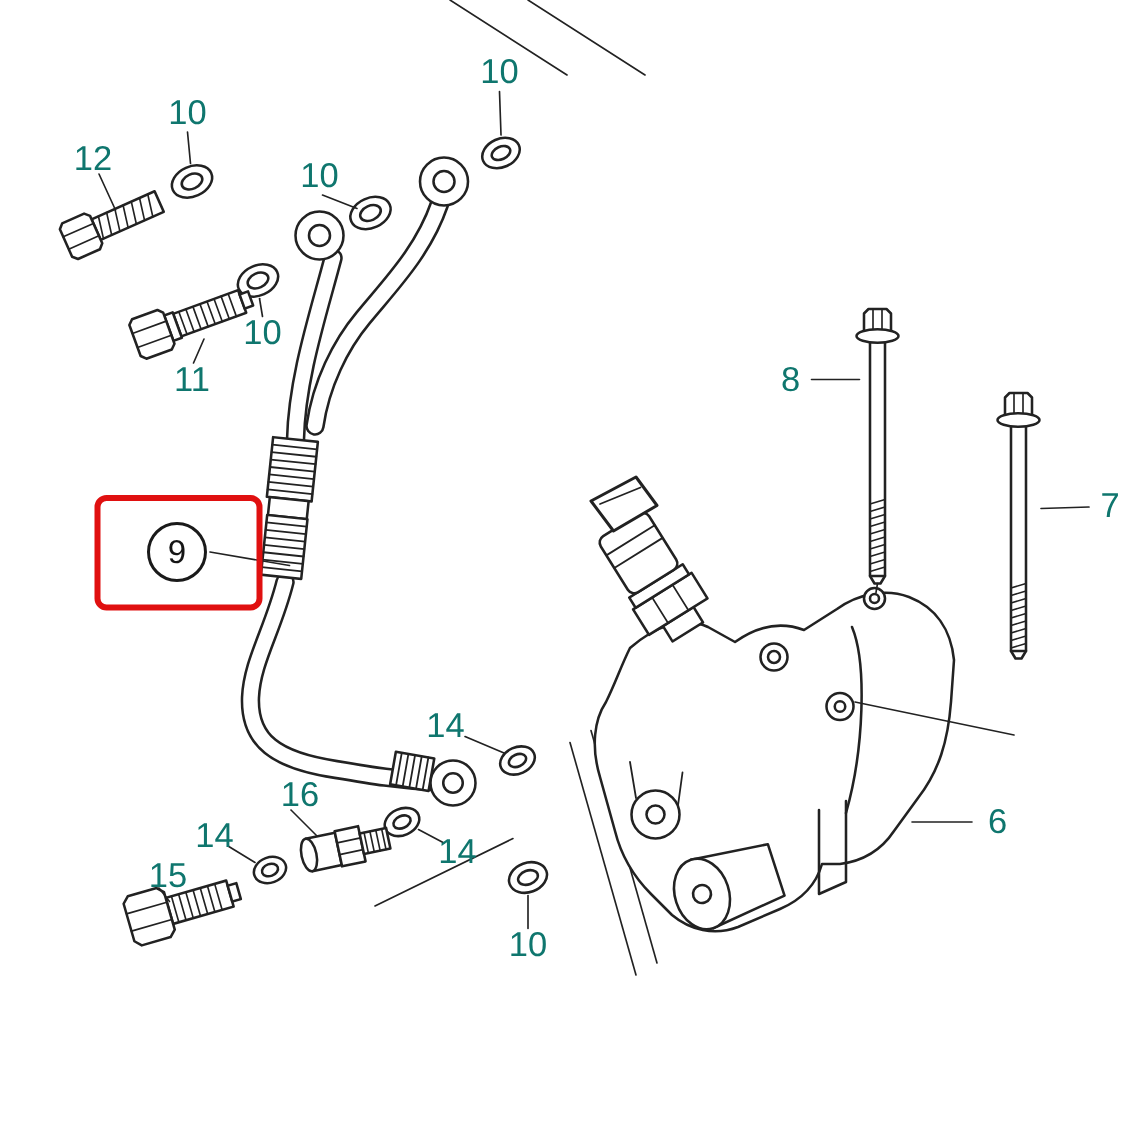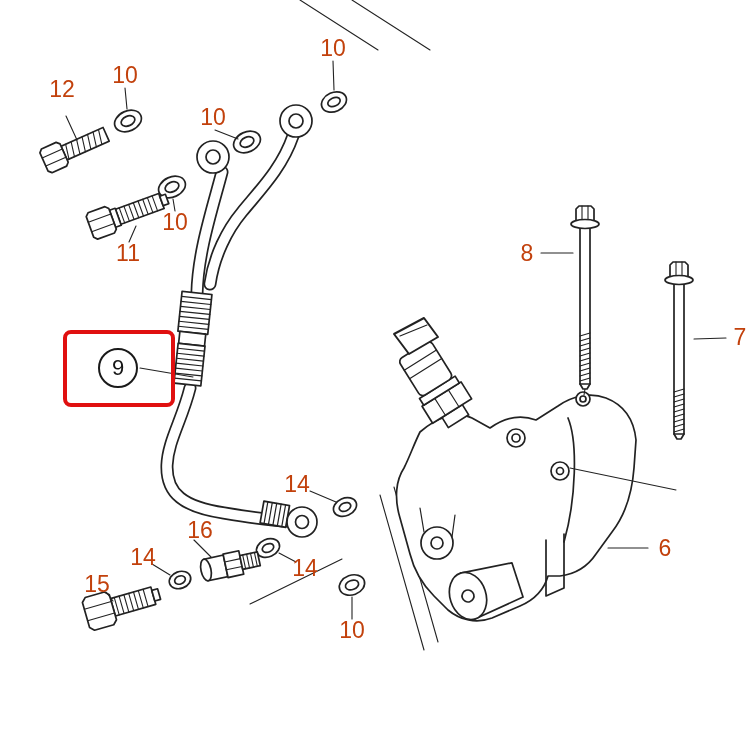--- a/index.html
+++ b/index.html
@@ -3,21 +3,21 @@
 <meta charset="utf-8">
 <style>
   html,body{margin:0;padding:0;background:#ffffff;}
   .stage{
     position:relative;width:754px;height:753px;background:#ffffff;
     font-family:"Liberation Sans",sans-serif;overflow:hidden;
   }
   .stage svg{position:absolute;left:0;top:0;}
   .callout{
     position:absolute;transform:translate(-50%,-50%);
-    font-size:23px;color:#c2410c;line-height:1;user-select:none;text-align:right;
+    font-size:23px;color:#0f766e;line-height:1;user-select:none;text-align:right;
   }
   .highlight-box{
     position:absolute;left:63px;top:330px;width:112px;height:77px;
     border:4px solid #e01010;border-radius:8px;box-sizing:border-box;
   }
   .highlight-circle{
     position:absolute;left:118px;top:368px;width:40px;height:40px;
     transform:translate(-50%,-50%);border:2px solid #1a1a1a;border-radius:50%;
     background:#ffffff;display:flex;align-items:center;justify-content:center;
     font-size:22px;color:#151515;box-sizing:border-box;
@@ -208,32 +208,32 @@
         <line x1="194" y1="540" x2="211" y2="557"></line>
         <line x1="152" y1="564" x2="170" y2="575"></line>
         <line x1="296" y1="562" x2="279" y2="553"></line>
         <line x1="106" y1="592" x2="113" y2="601"></line>
         <line x1="352" y1="619" x2="352" y2="597"></line>
         <line x1="648" y1="548" x2="608" y2="548"></line>
       </g>
     </g>
   </svg>
 
-  <div class="callout" style="left:62px;top:89px">12</div>
+  <div class="callout" style="left:62px;top:106px">12</div>
   <div class="callout" style="left:125px;top:75px">10</div>
   <div class="callout" style="left:213px;top:117px">10</div>
   <div class="callout" style="left:333px;top:48px">10</div>
   <div class="callout" style="left:175px;top:222px">10</div>
   <div class="callout" style="left:128px;top:253px">11</div>
   <div class="callout" style="left:527px;top:253px">8</div>
   <div class="callout" style="left:740px;top:337px">7</div>
   <div class="callout" style="left:297px;top:484px">14</div>
   <div class="callout" style="left:200px;top:530px">16</div>
   <div class="callout" style="left:143px;top:557px">14</div>
   <div class="callout" style="left:305px;top:568px">14</div>
-  <div class="callout" style="left:97px;top:584px">15</div>
+  <div class="callout" style="left:112px;top:584px">15</div>
   <div class="callout" style="left:352px;top:630px">10</div>
   <div class="callout" style="left:665px;top:548px">6</div>
 
   <div class="highlight-box"></div>
   <div class="highlight-circle">9</div>
 
 </div>
 
 </body></html>

